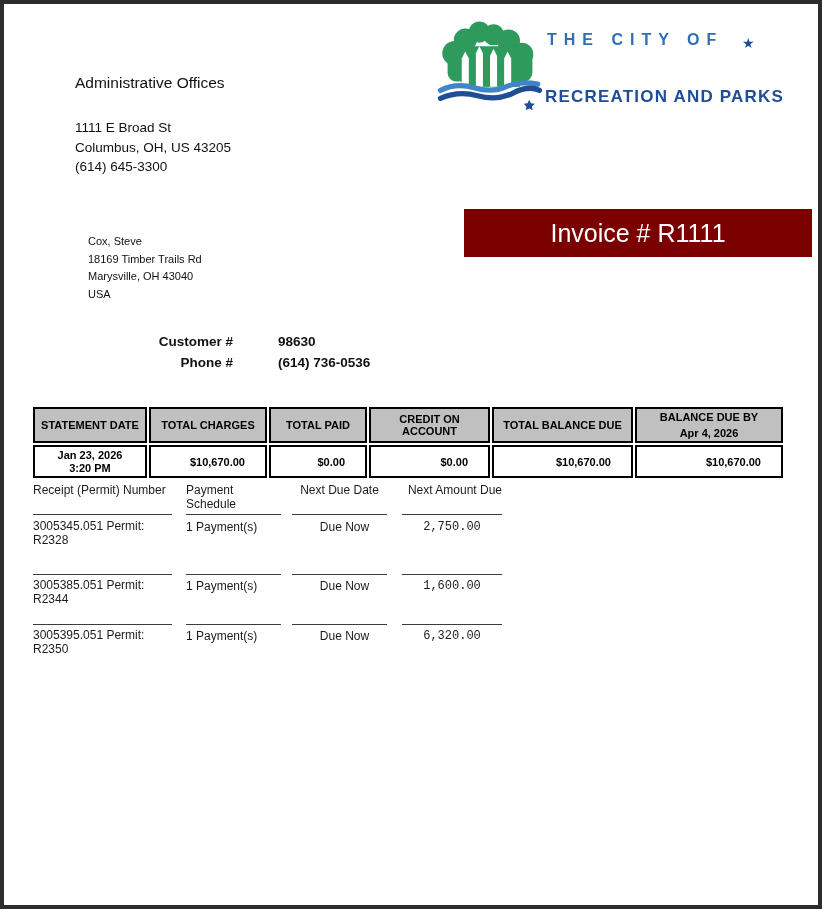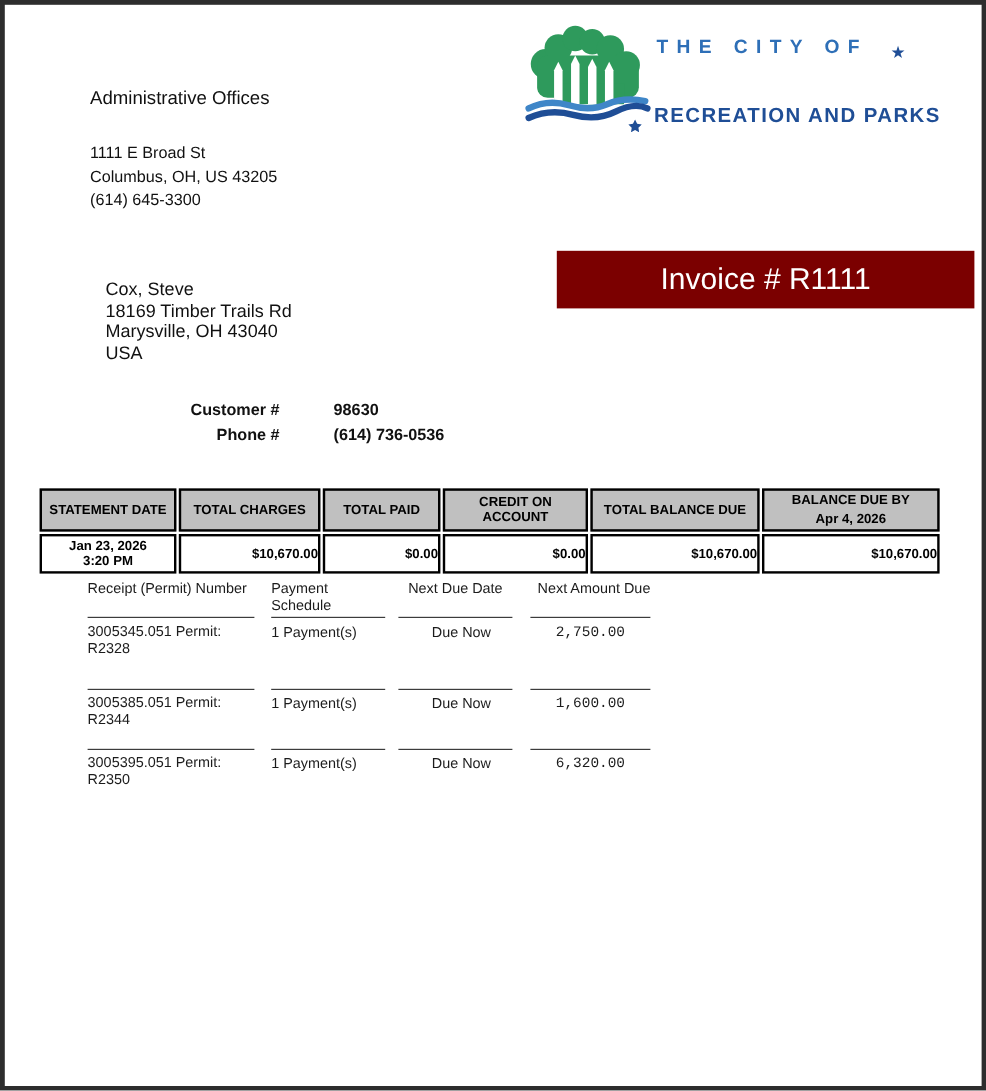--- a/index.html
+++ b/index.html
@@ -25,40 +25,40 @@
   .logo .col-red  { color:#c2232e; }
   .logo .u-star { position:absolute; left:305px; top:22px; font-size:14px; color:#1f4e96; line-height:14px; }
   .logo .recreation { position:absolute; left:108px; top:73px; font-size:17px; font-weight:bold;
                       letter-spacing:1.2px; color:#1f4e96; white-space:nowrap; }
 
   
   .invoice-banner { left:440px; top:209px; width:348px; height:48px; background:#7b0000;
                     color:#ffffff; text-align:center; line-height:48px; font-size:25px;margin-left:24px; }
 
   
-  .customer-address { left:88px; top:233px; font-size:15px; line-height:17.5px; color:#111; }
+  .customer-address { left:88px; top:233px; font-size:11px; line-height:17.5px; color:#111; }
   .customer-meta { left:75px; top:331px; font-size:13.5px; font-weight:bold; color:#111; }
   .customer-meta .row { display:flex; line-height:21px;gap:36px; }
   .customer-meta .lbl { width:158px; text-align:right; }
   .customer-meta .val { margin-left:9px; }
 
   
   .stmt-table { position:absolute; left:31px; top:405px; border-collapse:separate;
                 border-spacing:2px; table-layout:fixed; width:754px; font-size:11px; }
   .stmt-table th, .stmt-table td { box-sizing:border-box; border:2px solid #000; vertical-align:middle; }
   .stmt-table th { background:#c0c0c0; font-weight:bold; text-align:center; height:36px;
                    padding:0 5px; line-height:12px; color:#000; }
   .stmt-table th.wrap { padding:0 13px; }
   .stmt-table th .sub { margin-top:4px; }
   .stmt-table td { height:33px; font-weight:bold; color:#000; background:#fff; }
   .stmt-table td.date { text-align:center; line-height:13px; }
-  .stmt-table td.amt { text-align:right; padding-right:0; }
-
-  
-  .receipts { left:33px; top:483px; width:472px; font-size:12px; color:#1c1c1c;margin-left:40px; }
+  .stmt-table td.amt { text-align:right; padding-right:20px; }
+
+  
+  .receipts { left:33px; top:483px; width:472px; font-size:12px; color:#1c1c1c; }
   .r-grid { display:grid; grid-template-columns:153px 106px 110px 101px; }
   .seg-1 { width:139px; } .seg-2 { width:95px; } .seg-3 { width:95px;text-align:center; } .seg-4 { width:100px; }
   .r-head { margin-bottom:5px; }
   .r-head .seg-1, .r-head .seg-2, .r-head .seg-3, .r-head .seg-4 {
     border-bottom:1px solid #3c3c3c; padding-bottom:3px; }
   .r-head .seg-4 { text-align:right; }
   .receipt-row { min-height:50px; }
   .receipt-row.first { min-height:54px; }
   .receipt-row:not(.first) .seg-1, .receipt-row:not(.first) .seg-2,
   .receipt-row:not(.first) .seg-3, .receipt-row:not(.first) .seg-4 {

